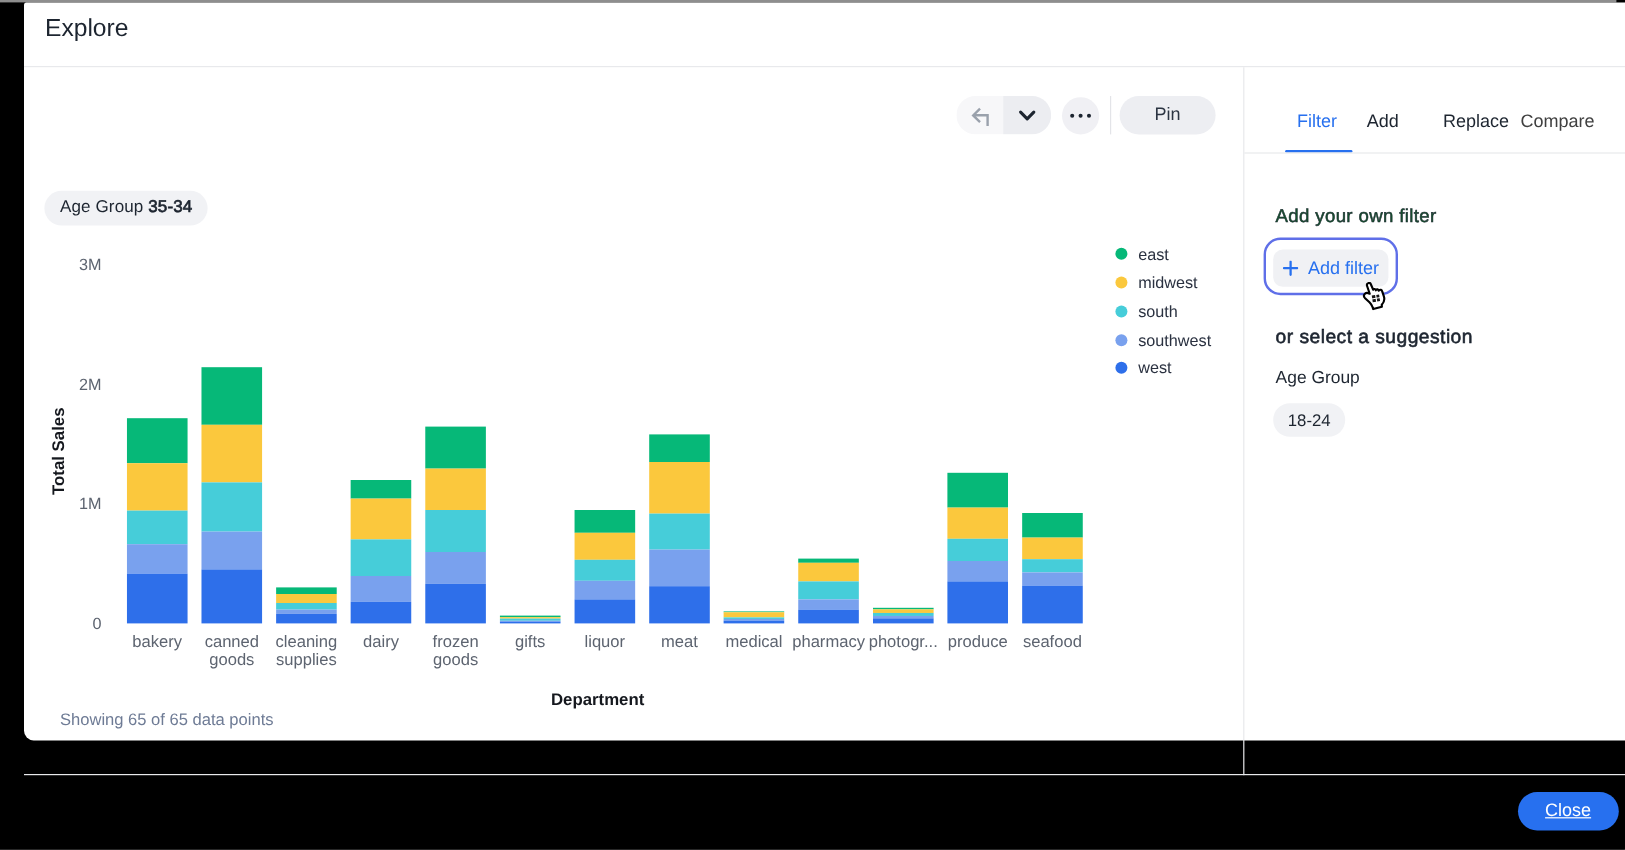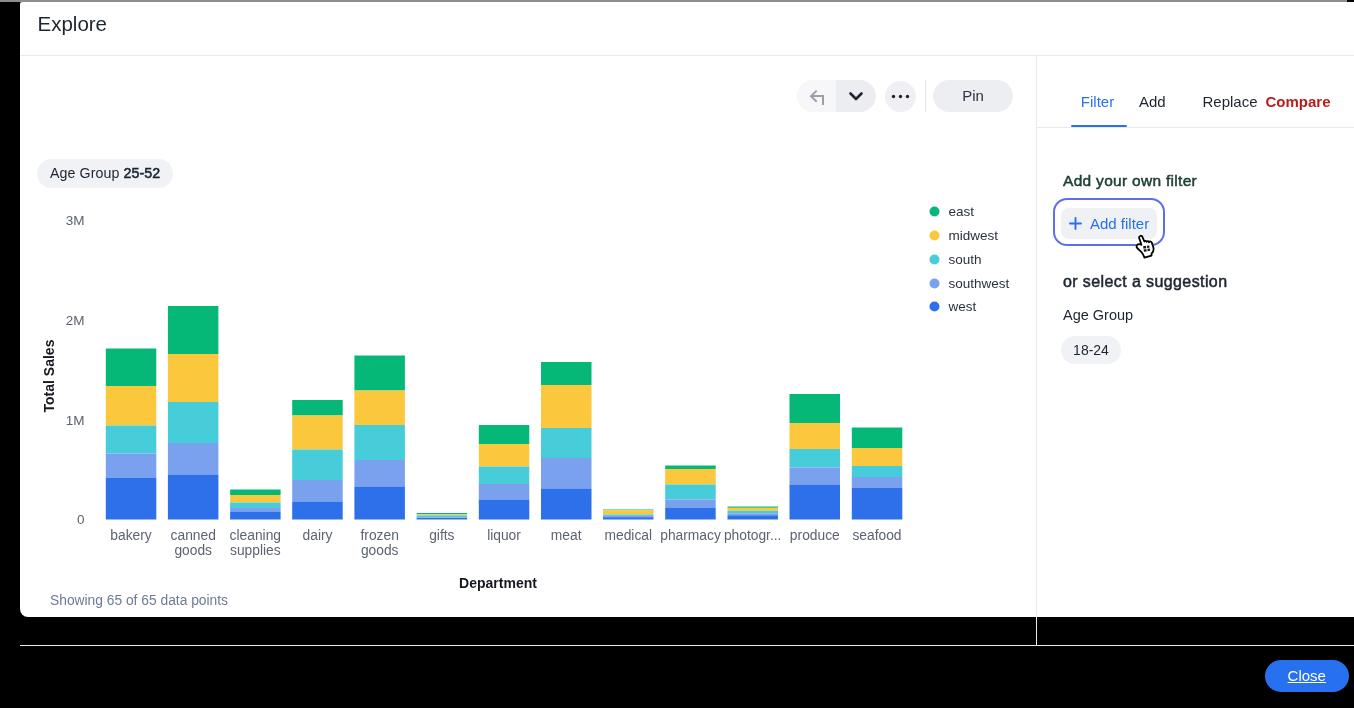--- a/index.html
+++ b/index.html
@@ -30,21 +30,21 @@
   </svg>
   <div class="abs" style="left:864.5px; top:79px; width:31px; height:31px; border-radius:50%; background:#f0f0f4;"></div>
   <svg class="abs" style="left:864.5px; top:79px;" width="31" height="31" viewBox="0 0 31 31">
     <circle cx="8.5" cy="15.5" r="1.7" fill="#1d2530"></circle>
     <circle cx="15.5" cy="15.5" r="1.7" fill="#1d2530"></circle>
     <circle cx="22.5" cy="15.5" r="1.7" fill="#1d2530"></circle>
   </svg>
   <div class="abs" style="left:904.5px; top:78.5px; width:1px; height:32px; background:#e3e4e8;"></div>
   <div class="abs" style="left:913px; top:78.5px; width:80px; height:32px; border-radius:16px; background:#edeef2; text-align:center; line-height:32px; font-size:15px; color:#2b3442;">Pin</div>
 
-  <div class="abs" style="left:17px; top:157.5px; height:28.5px; border-radius:14.5px; background:#f1f2f5; padding:0 13px; line-height:28.5px; font-size:14.2px; letter-spacing:0.1px; color:#1d2530;">Age Group&nbsp;<span style="font-weight:400; -webkit-text-stroke:0.55px #1d2530;">25-52</span></div>
+  <div class="abs" style="left:17px; top:157.5px; height:28.5px; border-radius:14.5px; background:#f1f2f5; padding:0 13px; line-height:28.5px; font-size:14.2px; letter-spacing:0.1px; color:#1d2530;">Age Group&nbsp;<span style="font-weight:400; -webkit-text-stroke:0.55px #1d2530;">35-34</span></div>
 
   <svg class="abs" style="left:-3px; top:-1.5px;" width="1016" height="640" viewBox="0 0 1016 640">
     <g font-family="Liberation Sans, sans-serif">
 <rect x="88.8" y="348.5" width="50.5" height="37.5" fill="#06b878"></rect>
 <rect x="88.8" y="386.0" width="50.5" height="39.5" fill="#fbc83d"></rect>
 <rect x="88.8" y="425.5" width="50.5" height="28.0" fill="#46cdd9"></rect>
 <rect x="88.8" y="453.5" width="50.5" height="24.5" fill="#79a1ee"></rect>
 <rect x="88.8" y="478.0" width="50.5" height="41.5" fill="#2e6fea"></rect>
 <rect x="150.9" y="306.0" width="50.5" height="48.0" fill="#06b878"></rect>
 <rect x="150.9" y="354.0" width="50.5" height="48.0" fill="#fbc83d"></rect>
@@ -148,21 +148,21 @@
       .show { font-size:13.8px; fill:#6e7b95; }
     </style>
   </svg>
 
   <div class="abs" style="left:1016px; top:54px; width:1px; height:590px; background:#e8e9ec;"></div>
   <div class="abs" style="left:0; top:643.5px; width:1344px; height:1px; background:#e8e9ec;"></div>
 
   <div class="abs" style="left:1077.5px; top:91px; font-size:15px; color:#2770ef; transform:translateX(-50%);">Filter</div>
   <div class="abs" style="left:1132.3px; top:91px; font-size:15px; color:#1d2530; transform:translateX(-50%);">Add</div>
   <div class="abs" style="left:1196px; top:91px; font-size:15px; color:#1d2530; transform:translateX(-50%);padding-left:28px;">Replace</div>
-  <div class="abs" style="left:1278px; top:91px; font-size:15px; color:#b91c1c; transform:translateX(-50%);font-weight:bold;">Compare</div>
+  <div class="abs" style="left:1278px; top:91px; font-size:15px; color:#404040; transform:translateX(-50%);">Compare</div>
   <div class="abs" style="left:1051px; top:123px; width:55.5px; height:2.5px; background:#2770ef; border-radius:2px;"></div>
   <div class="abs" style="left:1017px; top:125.5px; width:327px; height:1px; background:#e8e9ec;"></div>
 
   <div class="abs" style="left:1043px; top:170.5px; font-size:15.5px; font-weight:400; letter-spacing:0.3px; -webkit-text-stroke:0.45px #1d2530; color:#14532d;">Add your own filter</div>
 
   <div class="abs" style="left:1033px; top:196.5px; width:111.5px; height:47.5px; border:2px solid #5f6fe8; border-radius:14px; background:#fff;"></div>
   <div class="abs" style="left:1041px; top:206px; width:95.5px; height:31px; border-radius:8px; background:#f0f1f4;"></div>
   <svg class="abs" style="left:1049px; top:215px;" width="13" height="13" viewBox="0 0 13 13">
     <path d="M 6.5 1 L 6.5 12 M 1 6.5 L 12 6.5" stroke="#2770ef" stroke-width="1.9" stroke-linecap="round"></path>
   </svg>

